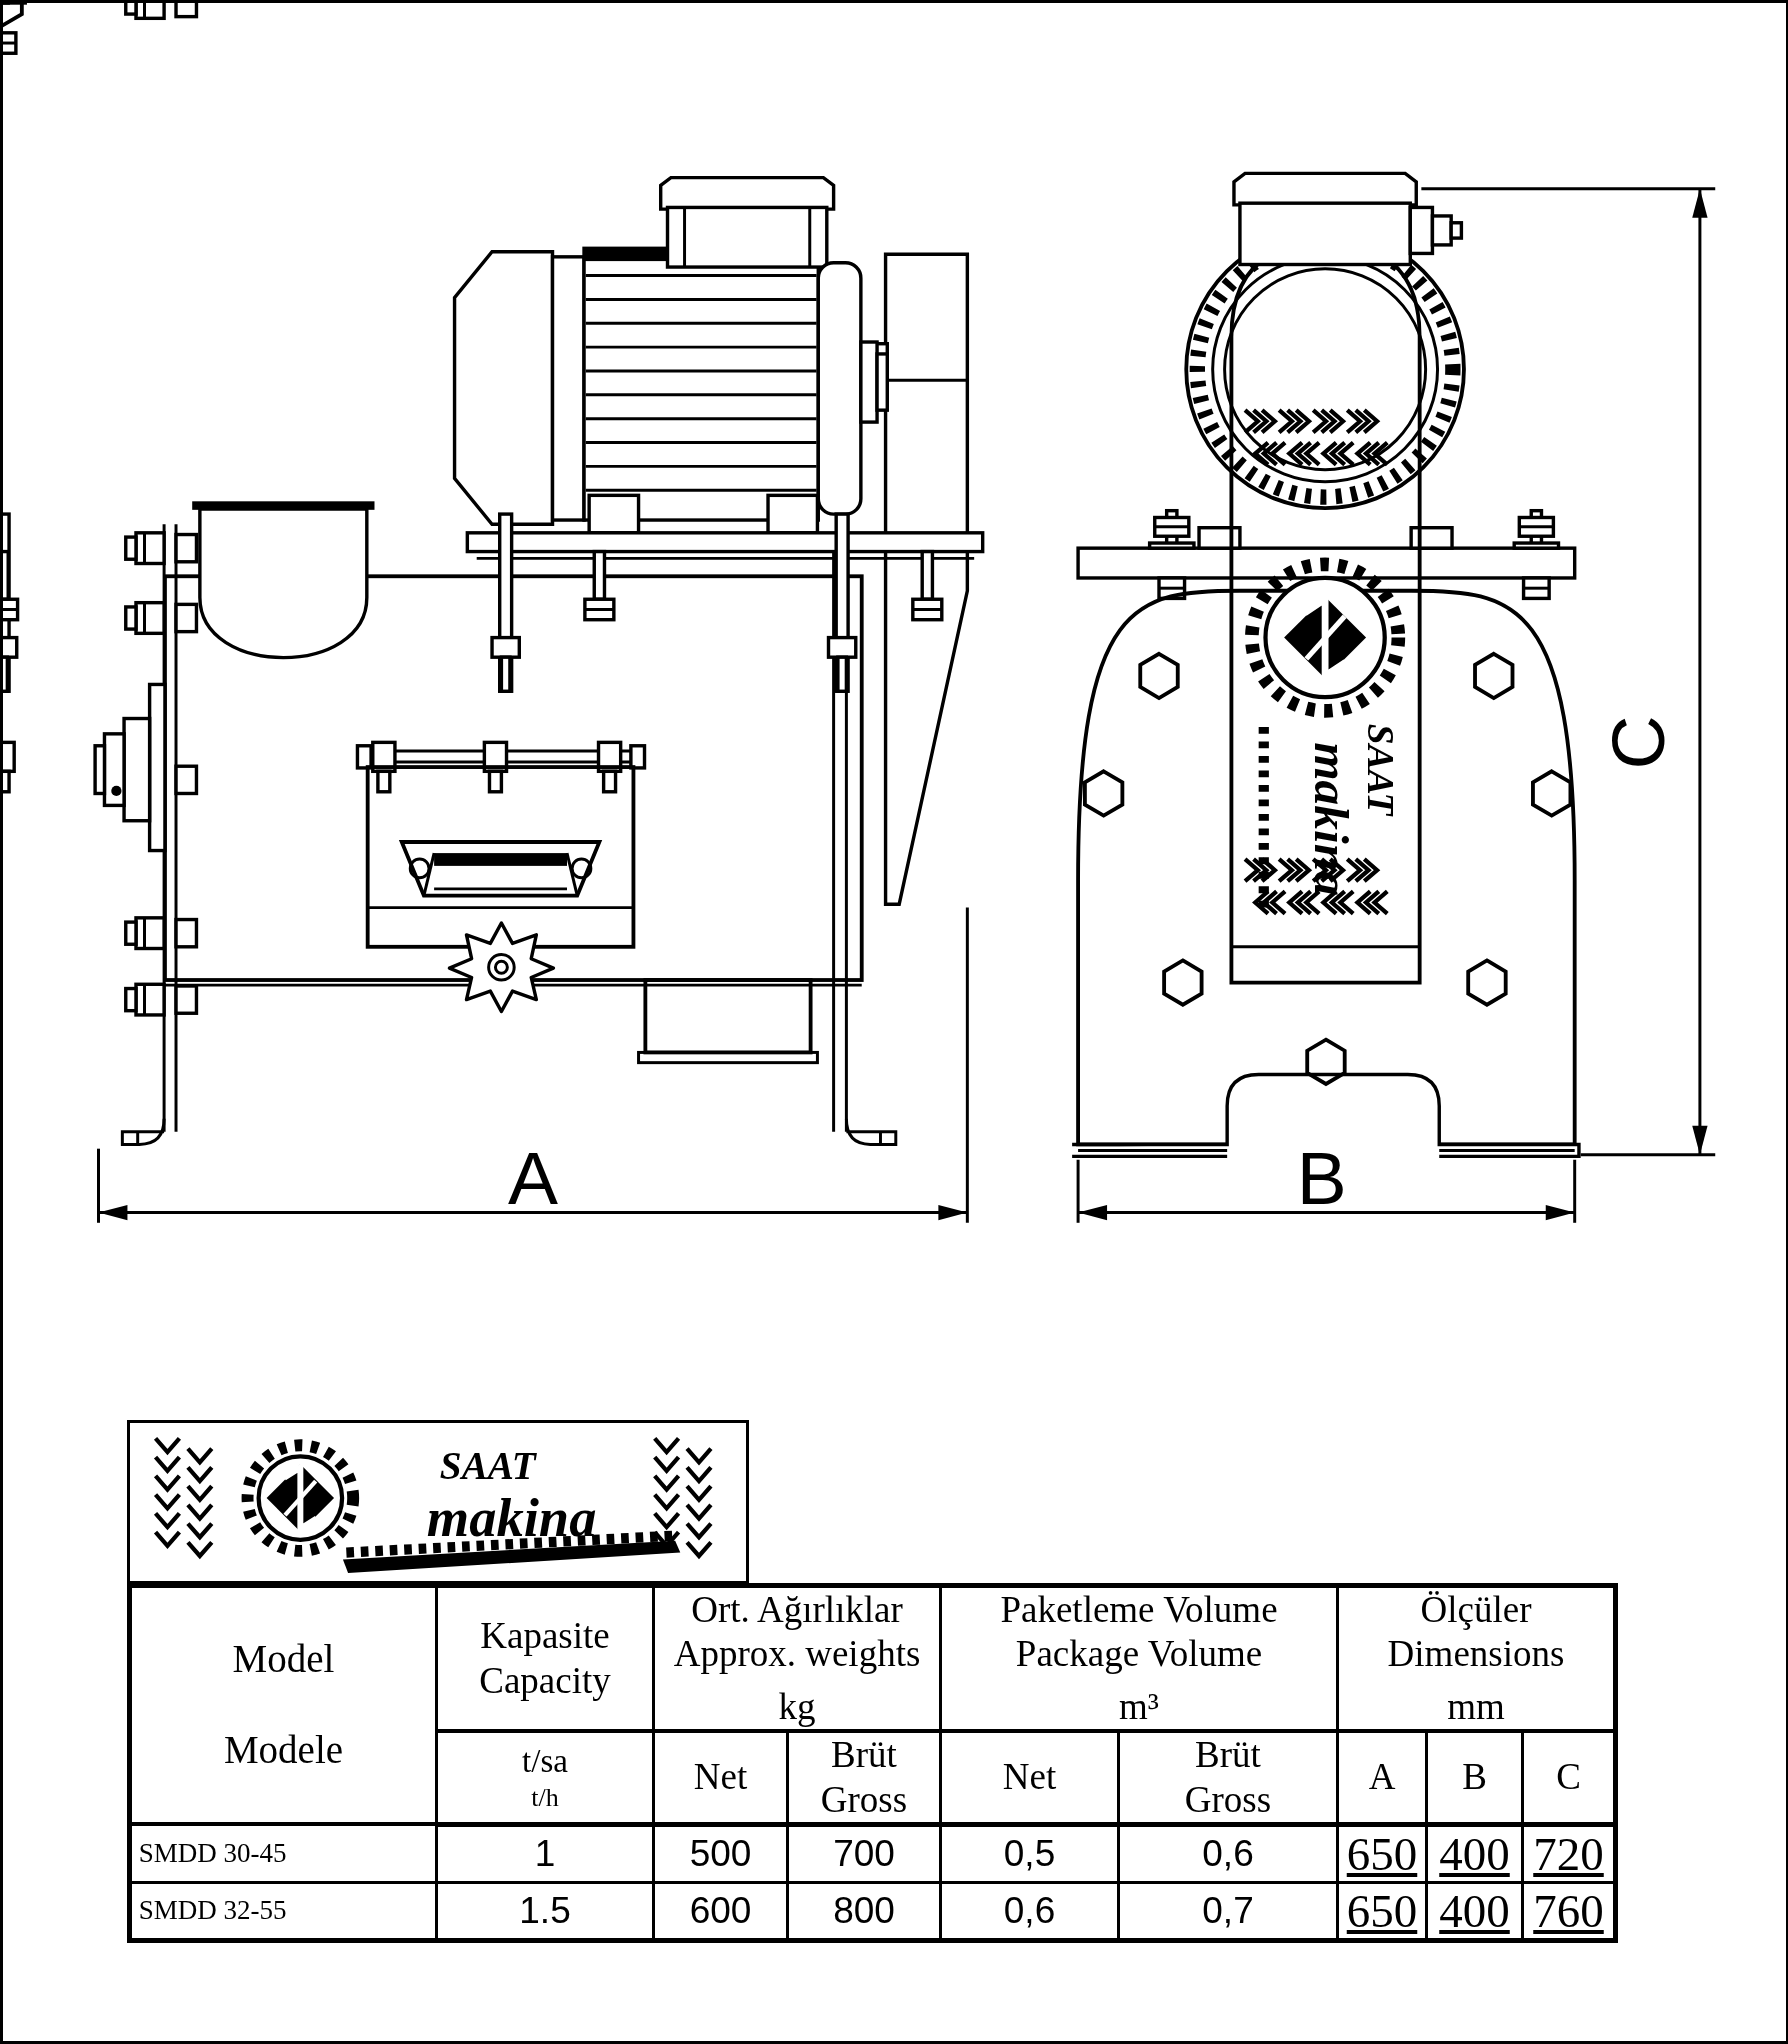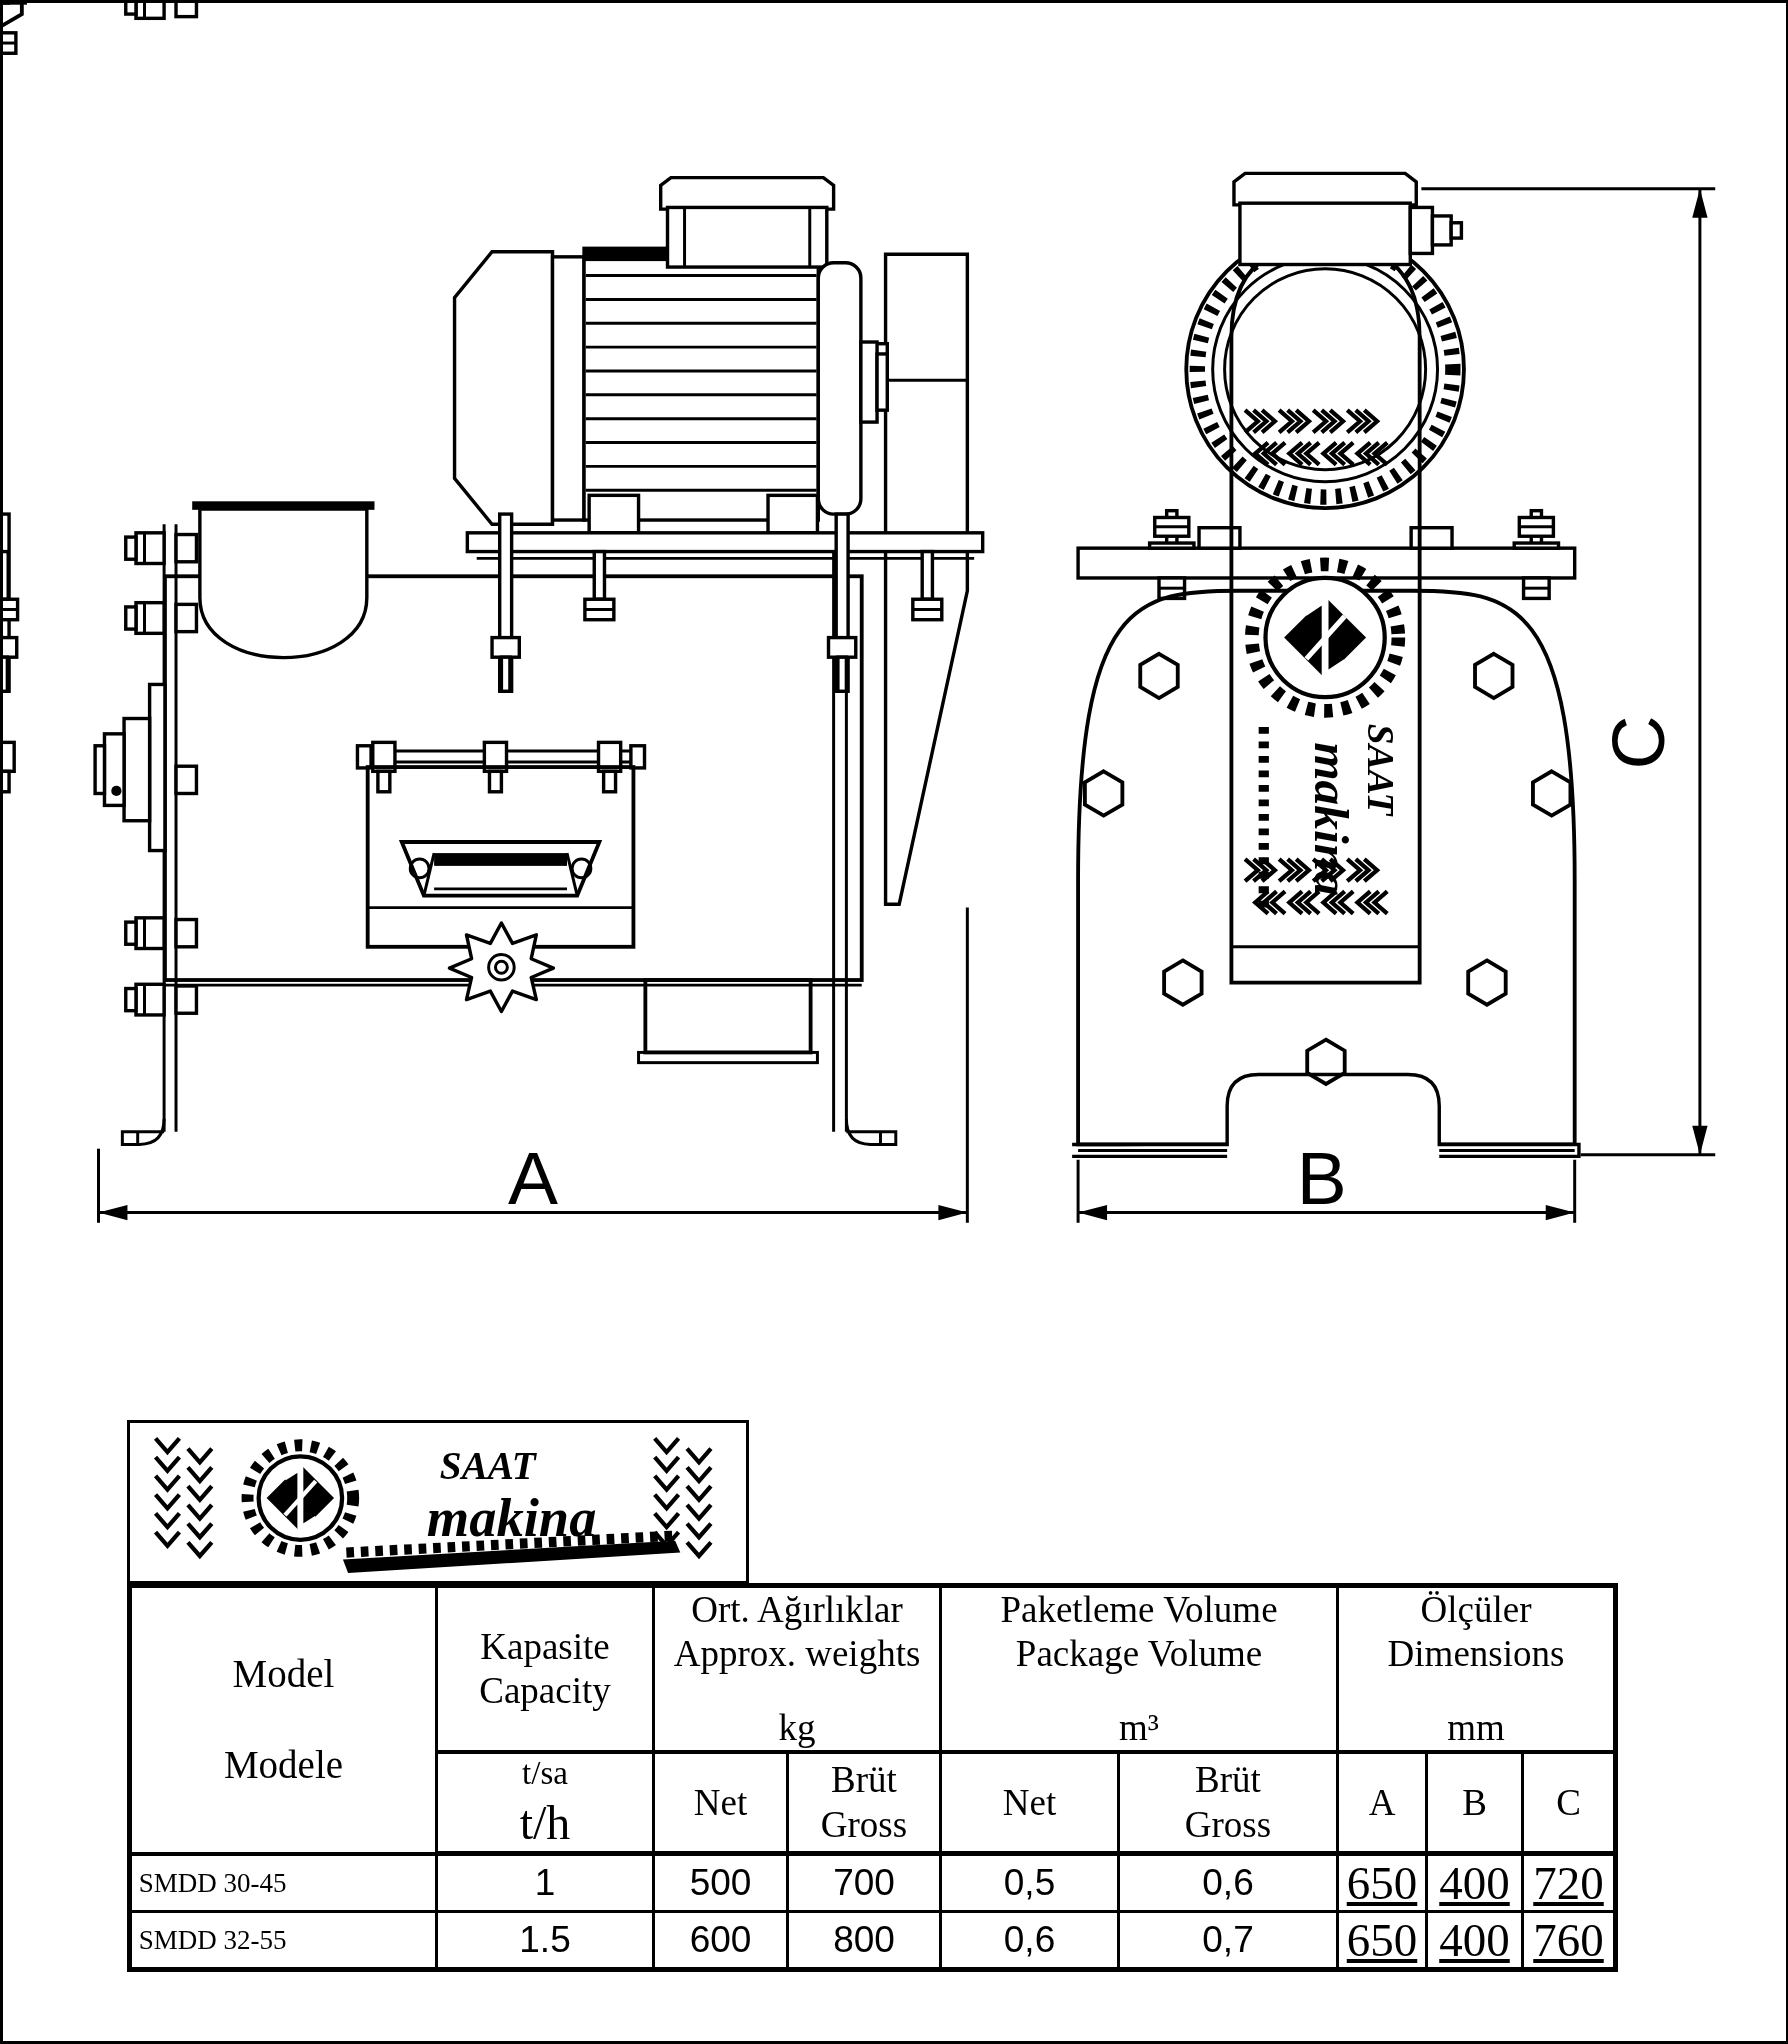--- a/index.html
+++ b/index.html
@@ -26,21 +26,21 @@
   #spec-table{
     position:absolute;left:124px;top:1580px;border-collapse:collapse;
     table-layout:fixed;background:#fff;
   }
   #spec-table td,#spec-table th{
     border:3.4px solid #000;padding:0;text-align:center;vertical-align:middle;
     font-weight:normal;overflow:hidden;
   }
   #spec-table{border:5.1px solid #000;}
   #spec-table .hdr{font-size:37px;line-height:1.2;font-family:"Liberation Serif",serif;}
-  #spec-table .unit{margin-top:29px;}
+  #spec-table .unit{margin-top:8px;}
   #spec-table tr.h1 td,#spec-table tr.h1 th{border-bottom-width:4.3px;}
   #spec-table tr.h2 td,#spec-table tr.h2 th{border-bottom-width:5.1px;}
   #spec-table .model-cell{font-size:39px;}
   #spec-table .model-cell .gap{height:44px;}
   #spec-table td.model-data{text-align:left;padding-left:6.8px;font-size:27px;}
   #spec-table td.num-sans{font-family:"Liberation Sans",sans-serif;font-size:37px;}
   #spec-table td.num-serif{font-family:"Liberation Serif",serif;font-size:47px;text-decoration:underline;}
 </style>
 </head>
 <body>
@@ -419,21 +419,21 @@
       </th>
       <th colspan="3" class="hdr">
         <div>Ölçüler</div>
         <div>Dimensions</div>
         <div class="unit">mm</div>
       </th>
     </tr>
     <tr class="h2" style="height:85px">
       <th class="hdr">
         <div style="font-size:33px">t/sa</div>
-        <div style="font-size:48px">t/h</div>
+        <div style="font-size:26px">t/h</div>
       </th>
       <th class="hdr">Net</th>
       <th class="hdr">
         <div>Brüt</div>
         <div>Gross</div>
       </th>
       <th class="hdr">Net</th>
       <th class="hdr">
         <div>Brüt</div>
         <div>Gross</div>

